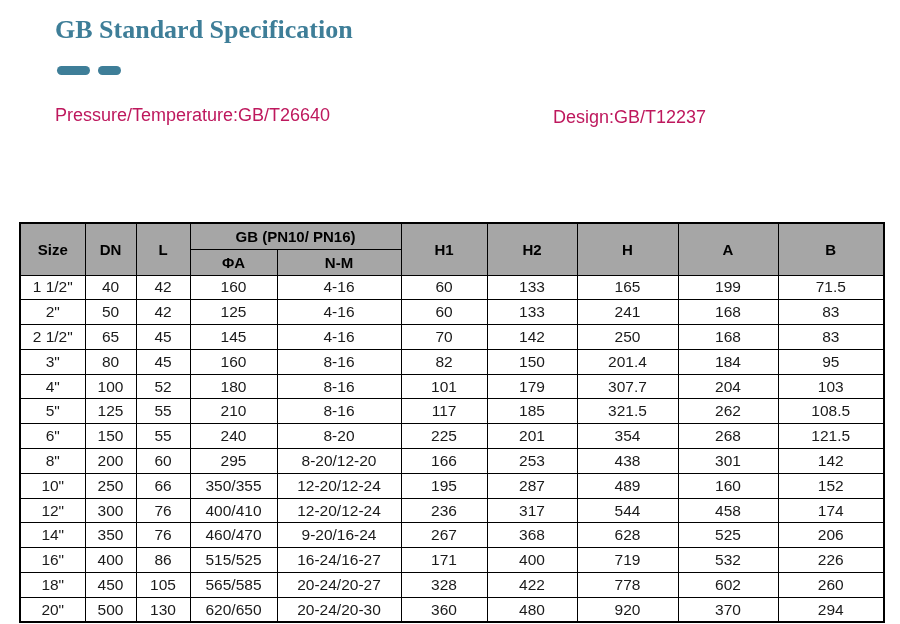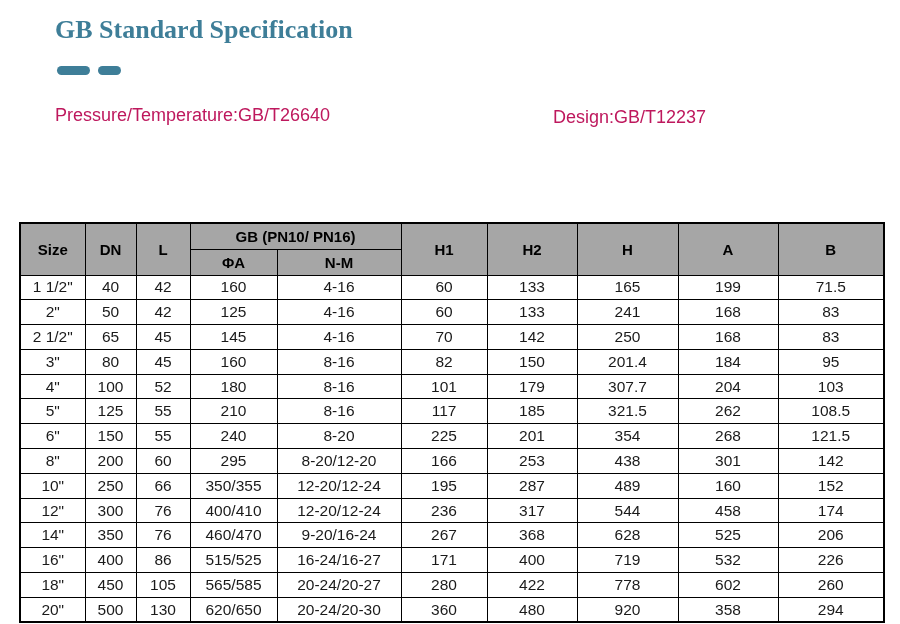--- a/index.html
+++ b/index.html
@@ -274,33 +274,33 @@
           <td>719</td>
           <td>532</td>
           <td>226</td>
         </tr>
         <tr>
           <td>18"</td>
           <td>450</td>
           <td>105</td>
           <td>565/585</td>
           <td>20-24/20-27</td>
-          <td>280</td>
+          <td>328</td>
           <td>422</td>
           <td>778</td>
           <td>602</td>
           <td>260</td>
         </tr>
         <tr>
           <td>20"</td>
           <td>500</td>
           <td>130</td>
           <td>620/650</td>
           <td>20-24/20-30</td>
           <td>360</td>
           <td>480</td>
           <td>920</td>
-          <td>358</td>
+          <td>370</td>
           <td>294</td>
         </tr>
       </tbody>
   </table>
 </div>
 
 </body></html>

